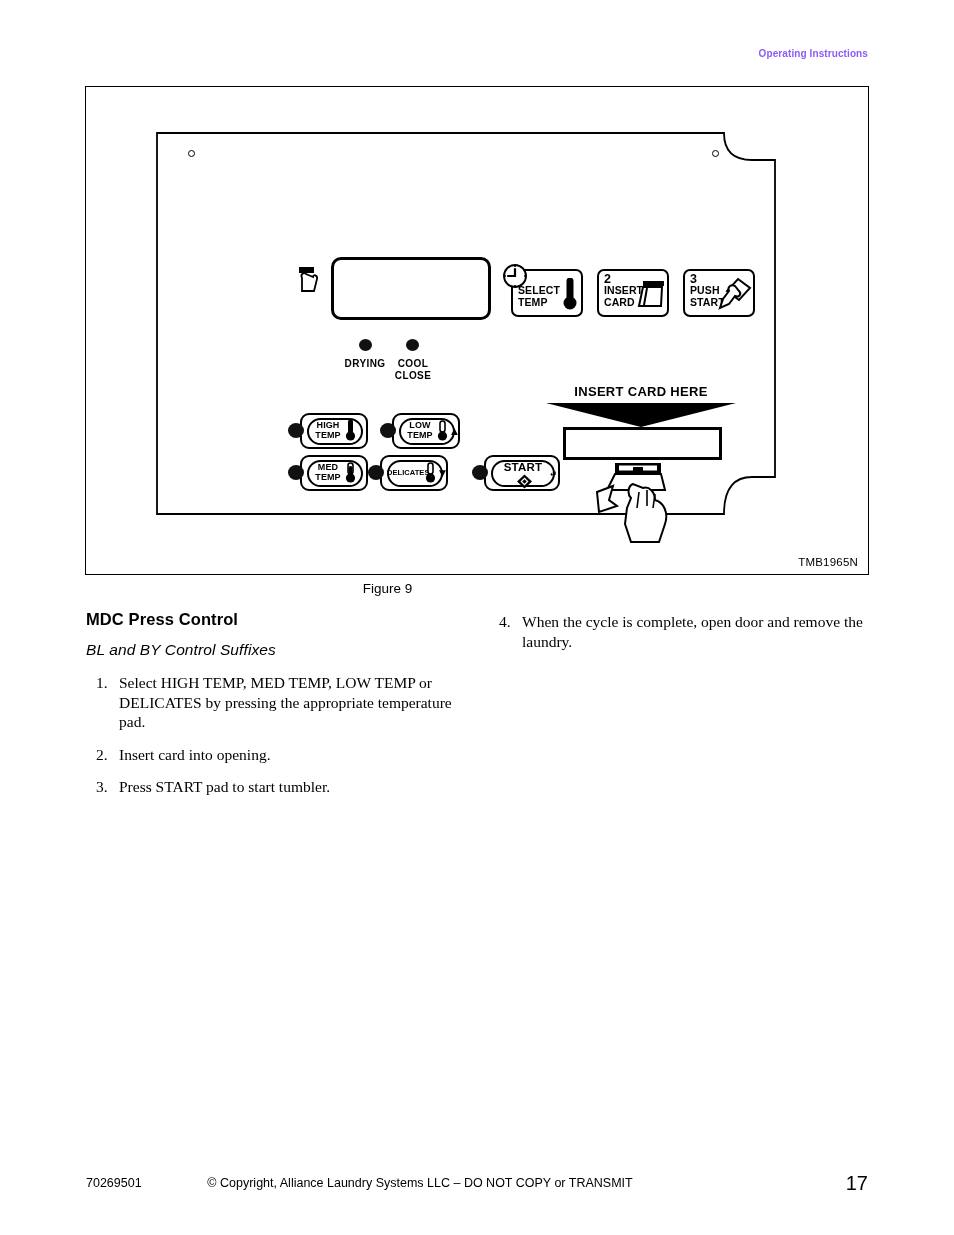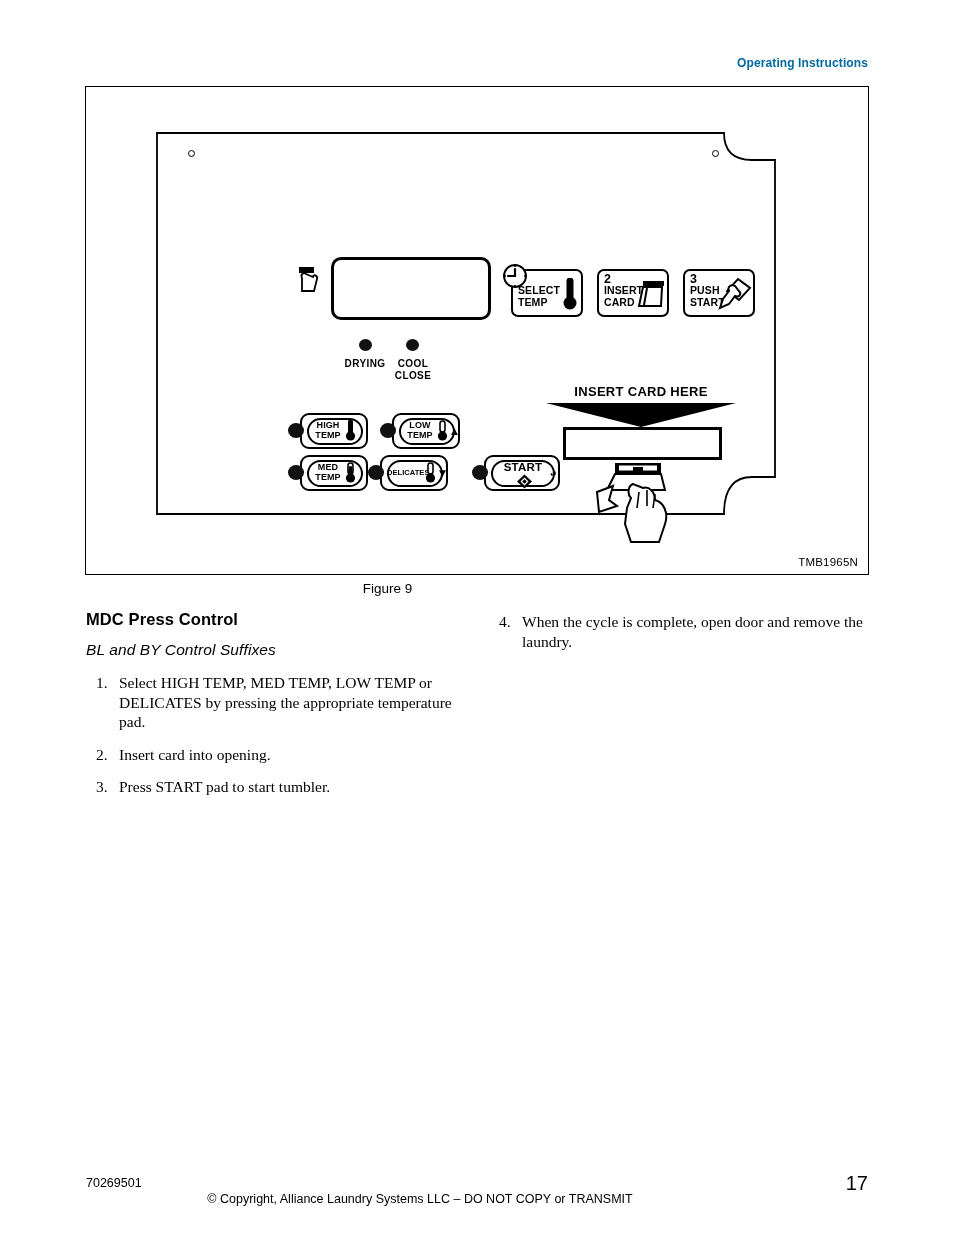--- a/index.html
+++ b/index.html
@@ -17,24 +17,23 @@
     overflow: hidden;
   }
 
   
   .running-header {
     position: absolute;
     top: 48px;
     right: 86px;
     font-family: "Liberation Sans", sans-serif;
     font-weight: bold;
-    font-size: 12px;
+    font-size: 10px;
     letter-spacing: .1px;
-    color: #0369a1;
-    margin-top: 8px;
+    color: #8b5cf6;
   }
 
   
   .figure-box {
     position: absolute;
     left: 85px;
     top: 86px;
     width: 784px;
     height: 489px;
     border: 1.6px solid #000;
@@ -366,21 +365,21 @@
   .footer {
     position: absolute;
     left: 0;
     top: 1176px;
     width: 954px;
     height: 20px;
     font-family: "Liberation Sans", sans-serif;
     font-size: 12.5px;
   }
   .footer .doc-num   { position: absolute; left: 86px;  top: 0; }
-  .footer .copyright { position: absolute; left: 0; top: 16px; width: 840px; text-align: center; }
+  .footer .copyright { position: absolute; left: 0; top: 0; width: 840px; text-align: center; }
   .footer .page-num  { position: absolute; right: 86px; top: -4px; font-size: 20px; }
 </style>
 </head>
 <body>
 
 <div class="running-header">Operating Instructions</div>
 
 <div class="figure-box">
 
   <div class="panel">

